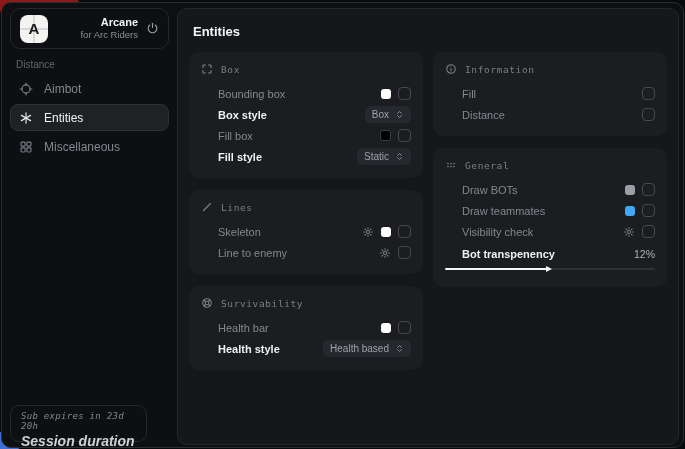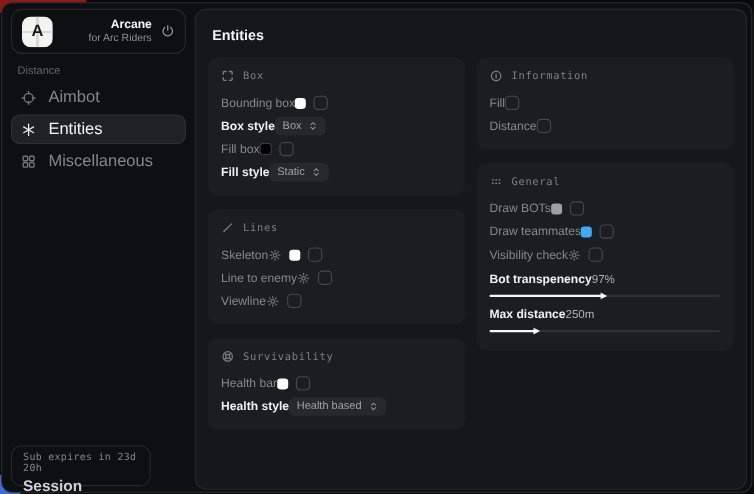--- a/index.html
+++ b/index.html
@@ -34,31 +34,32 @@
   .brand-text{flex:1;line-height:1.25;min-width:0;text-align:right;}
   .brand-title{font-size:11px;font-weight:bold;color:#f2f3f4;}
   .brand-sub{font-size:9.5px;color:#8b8f95;}
   .brand-action{color:#9ba0a6;display:flex;flex:none;cursor:pointer;}
 
   .category-label{position:absolute;left:14px;top:56px;font-size:10px;color:#63666c;}
 
   .nav{position:absolute;left:8px;top:72px;width:159px;display:flex;flex-direction:column;gap:2px;}
   .nav-item{
     display:flex;align-items:center;gap:11px;height:27px;padding:0 8px;
-    border-radius:8px;color:#83878d;font-size:15px;cursor:pointer;
+    border-radius:8px;color:#83878d;font-size:12px;cursor:pointer;
     border:1px solid transparent;box-sizing:border-box;
   }
   .nav-item .nico{display:flex;color:#787c82;}
   .nav-item.active{background:#1f2125;border-color:#2e3034;color:#f2f3f4;}
   .nav-item.active .nico{color:#e8e9ea;}
 
   .sidebar-footer{
-    position:absolute;left:8px;bottom:5px;width:127px;height:37px;
+    position:absolute;left:8px;bottom:5px;width:137px;height:37px;
     border:1px solid #26282c;border-radius:9px;box-sizing:border-box;
     padding:5px 10px 0;
+    font-style:italic;
   }
   .footer-line1{font-family:"DejaVu Sans Mono",monospace;font-size:9px;color:#83878d;letter-spacing:0.3px;}
   .footer-line2{font-size:14px;font-weight:bold;color:#ced1d5;margin-top:2px;}
 
   
   .main-card{
     position:absolute;left:175px;top:5px;width:502px;height:437px;
     background:#16171a;border:1px solid #26282c;border-radius:10px;
     box-sizing:border-box;padding:10px 11px;
   }
@@ -68,21 +69,21 @@
 
   .panel{
     background:#1b1d21;border-radius:10px;padding:9px 12px 11px;box-sizing:border-box;
   }
   .panel-header{
     display:flex;align-items:center;gap:8px;margin:2px 0 8px;
     font-family:"DejaVu Sans Mono",monospace;font-size:9.5px;letter-spacing:0.6px;color:#7b7f85;
   }
   .panel-header .pico{display:flex;color:#7b7f85;}
 
-  .row{display:flex;align-items:center;height:21px;}
+  .row{display:flex;align-items:center;justify-content:space-between;height:21px;margin-left:17px;}
   .lbl{font-size:11px;color:#84888e;}
   .lbl.bright{color:#eef0f2;font-weight:bold;}
   .ctrls{display:flex;align-items:center;gap:7px;}
   .gearbtn{display:flex;color:#6f7379;cursor:pointer;}
   .swatch{width:10px;height:10px;border-radius:3px;flex:none;cursor:pointer;}
   .swatch.white{background:#ffffff;}
   .swatch.black{background:#000000;border:1px solid #3a3d42;width:9px;height:9px;}
   .swatch.gray{background:#9aa0a6;}
   .swatch.blue{background:#3fa9f5;}
   .checkbox{
@@ -262,32 +263,20 @@
             <span class="ctrls">
               <span class="gearbtn">
                 <svg width="12" height="12" viewBox="0 0 24 24" fill="none" stroke="currentColor" stroke-width="2.2" stroke-linecap="round">
                     <circle cx="12" cy="12" r="3.2"></circle>
                     <path d="M12 3v2.6M12 18.4V21M3 12h2.6M18.4 12H21M5.6 5.6l1.9 1.9M16.5 16.5l1.9 1.9M18.4 5.6l-1.9 1.9M7.5 16.5l-1.9 1.9"></path>
                   </svg>
               </span>
               <span class="checkbox"></span>
             </span>
           </div>
-          <div class="row">
-            <span class="lbl">Viewline</span>
-            <span class="ctrls">
-              <span class="gearbtn">
-                <svg width="12" height="12" viewBox="0 0 24 24" fill="none" stroke="currentColor" stroke-width="2.2" stroke-linecap="round">
-                    <circle cx="12" cy="12" r="3.2"></circle>
-                    <path d="M12 3v2.6M12 18.4V21M3 12h2.6M18.4 12H21M5.6 5.6l1.9 1.9M16.5 16.5l1.9 1.9M18.4 5.6l-1.9 1.9M7.5 16.5l-1.9 1.9"></path>
-                  </svg>
-              </span>
-              <span class="checkbox"></span>
-            </span>
-          </div>
         </div>
 
         <div class="panel">
           <div class="panel-header">
             <span class="pico">
               <svg width="12" height="12" viewBox="0 0 24 24" fill="none" stroke="currentColor" stroke-width="2.2">
                   <circle cx="12" cy="12" r="8.5"></circle>
                   <circle cx="12" cy="12" r="3.5"></circle>
                   <path d="M6 6l3.5 3.5M18 6l-3.5 3.5M18 18l-3.5-3.5M6 18l3.5-3.5"></path>
                 </svg>
@@ -380,34 +369,25 @@
                     <path d="M12 3v2.6M12 18.4V21M3 12h2.6M18.4 12H21M5.6 5.6l1.9 1.9M16.5 16.5l1.9 1.9M18.4 5.6l-1.9 1.9M7.5 16.5l-1.9 1.9"></path>
                   </svg>
               </span>
               <span class="checkbox"></span>
             </span>
           </div>
 
           <div class="slider-group">
             <div class="row">
               <span class="lbl bright">Bot transpenency</span>
-              <span class="value">97%</span>
+              <span class="value">12%</span>
             </div>
             <div class="track">
               <div class="fill" style="width: 49%;"></div>
             </div>
           </div>
 
-          <div class="slider-group">
-            <div class="row">
-              <span class="lbl bright">Max distance</span>
-              <span class="value">250m</span>
-            </div>
-            <div class="track">
-              <div class="fill" style="width: 20%;"></div>
-            </div>
-          </div>
         </div>
 
       </div>
     </div>
   </div>
 </div>
 
 </body></html>

